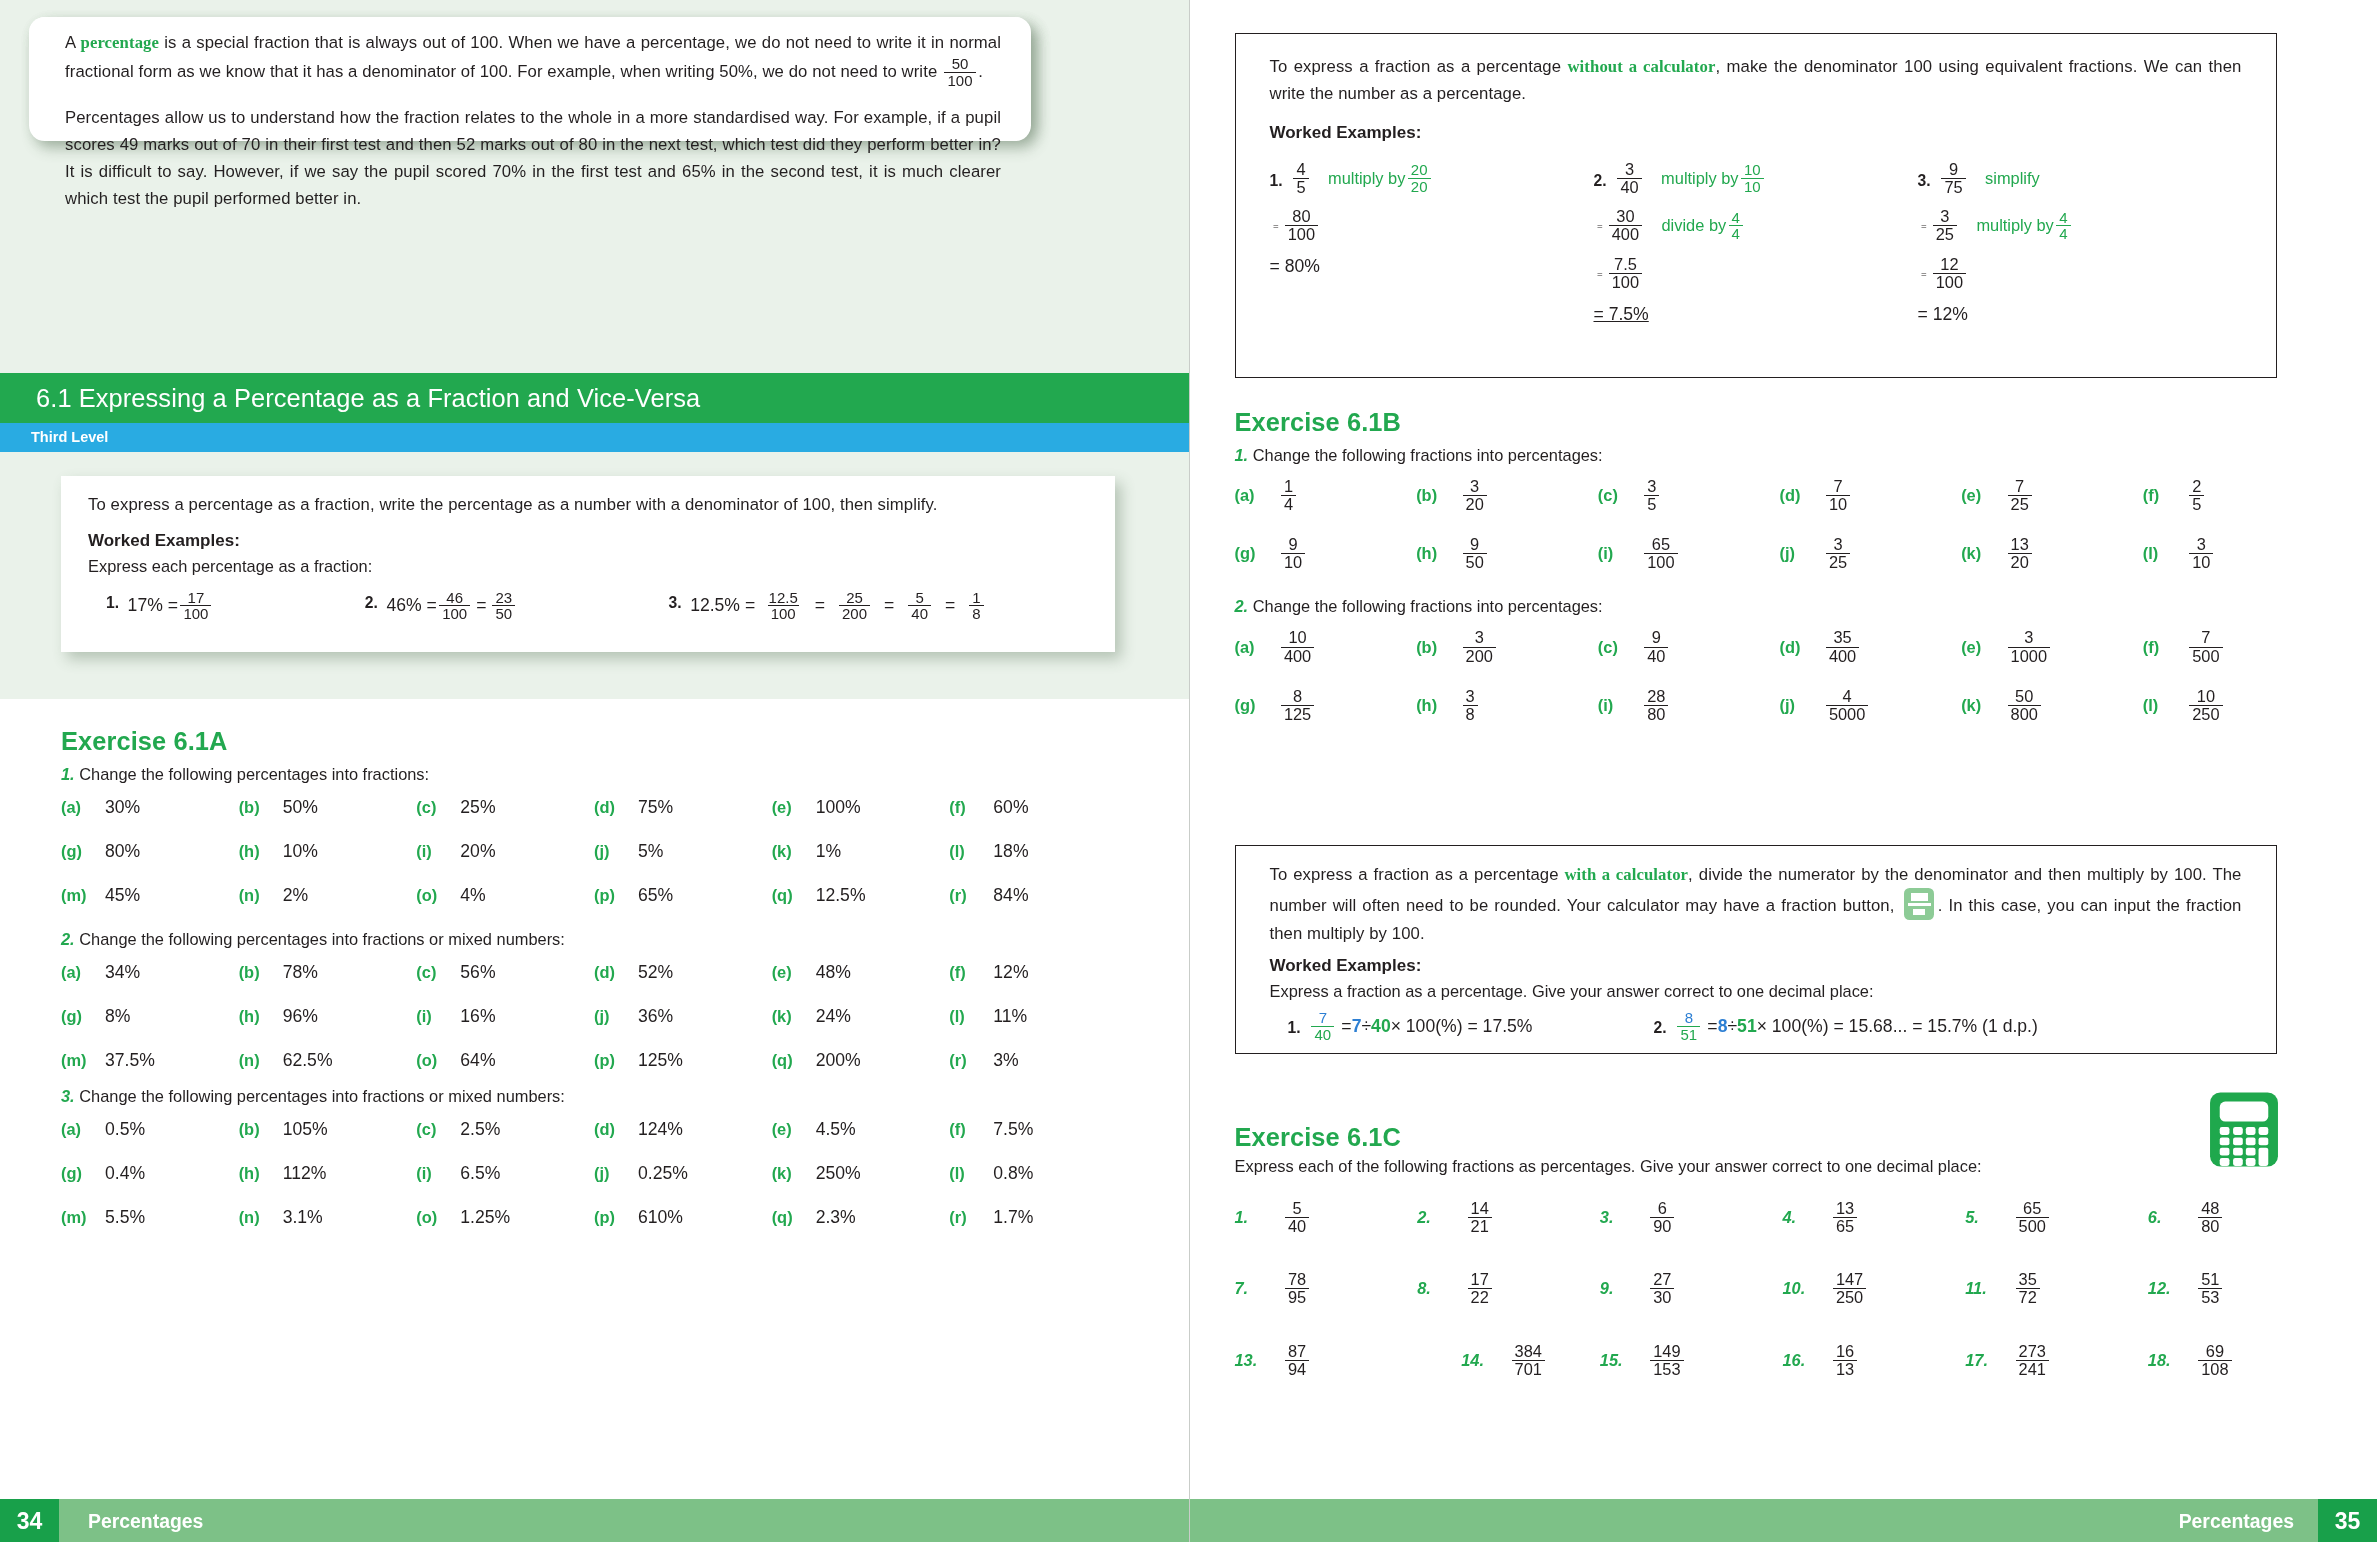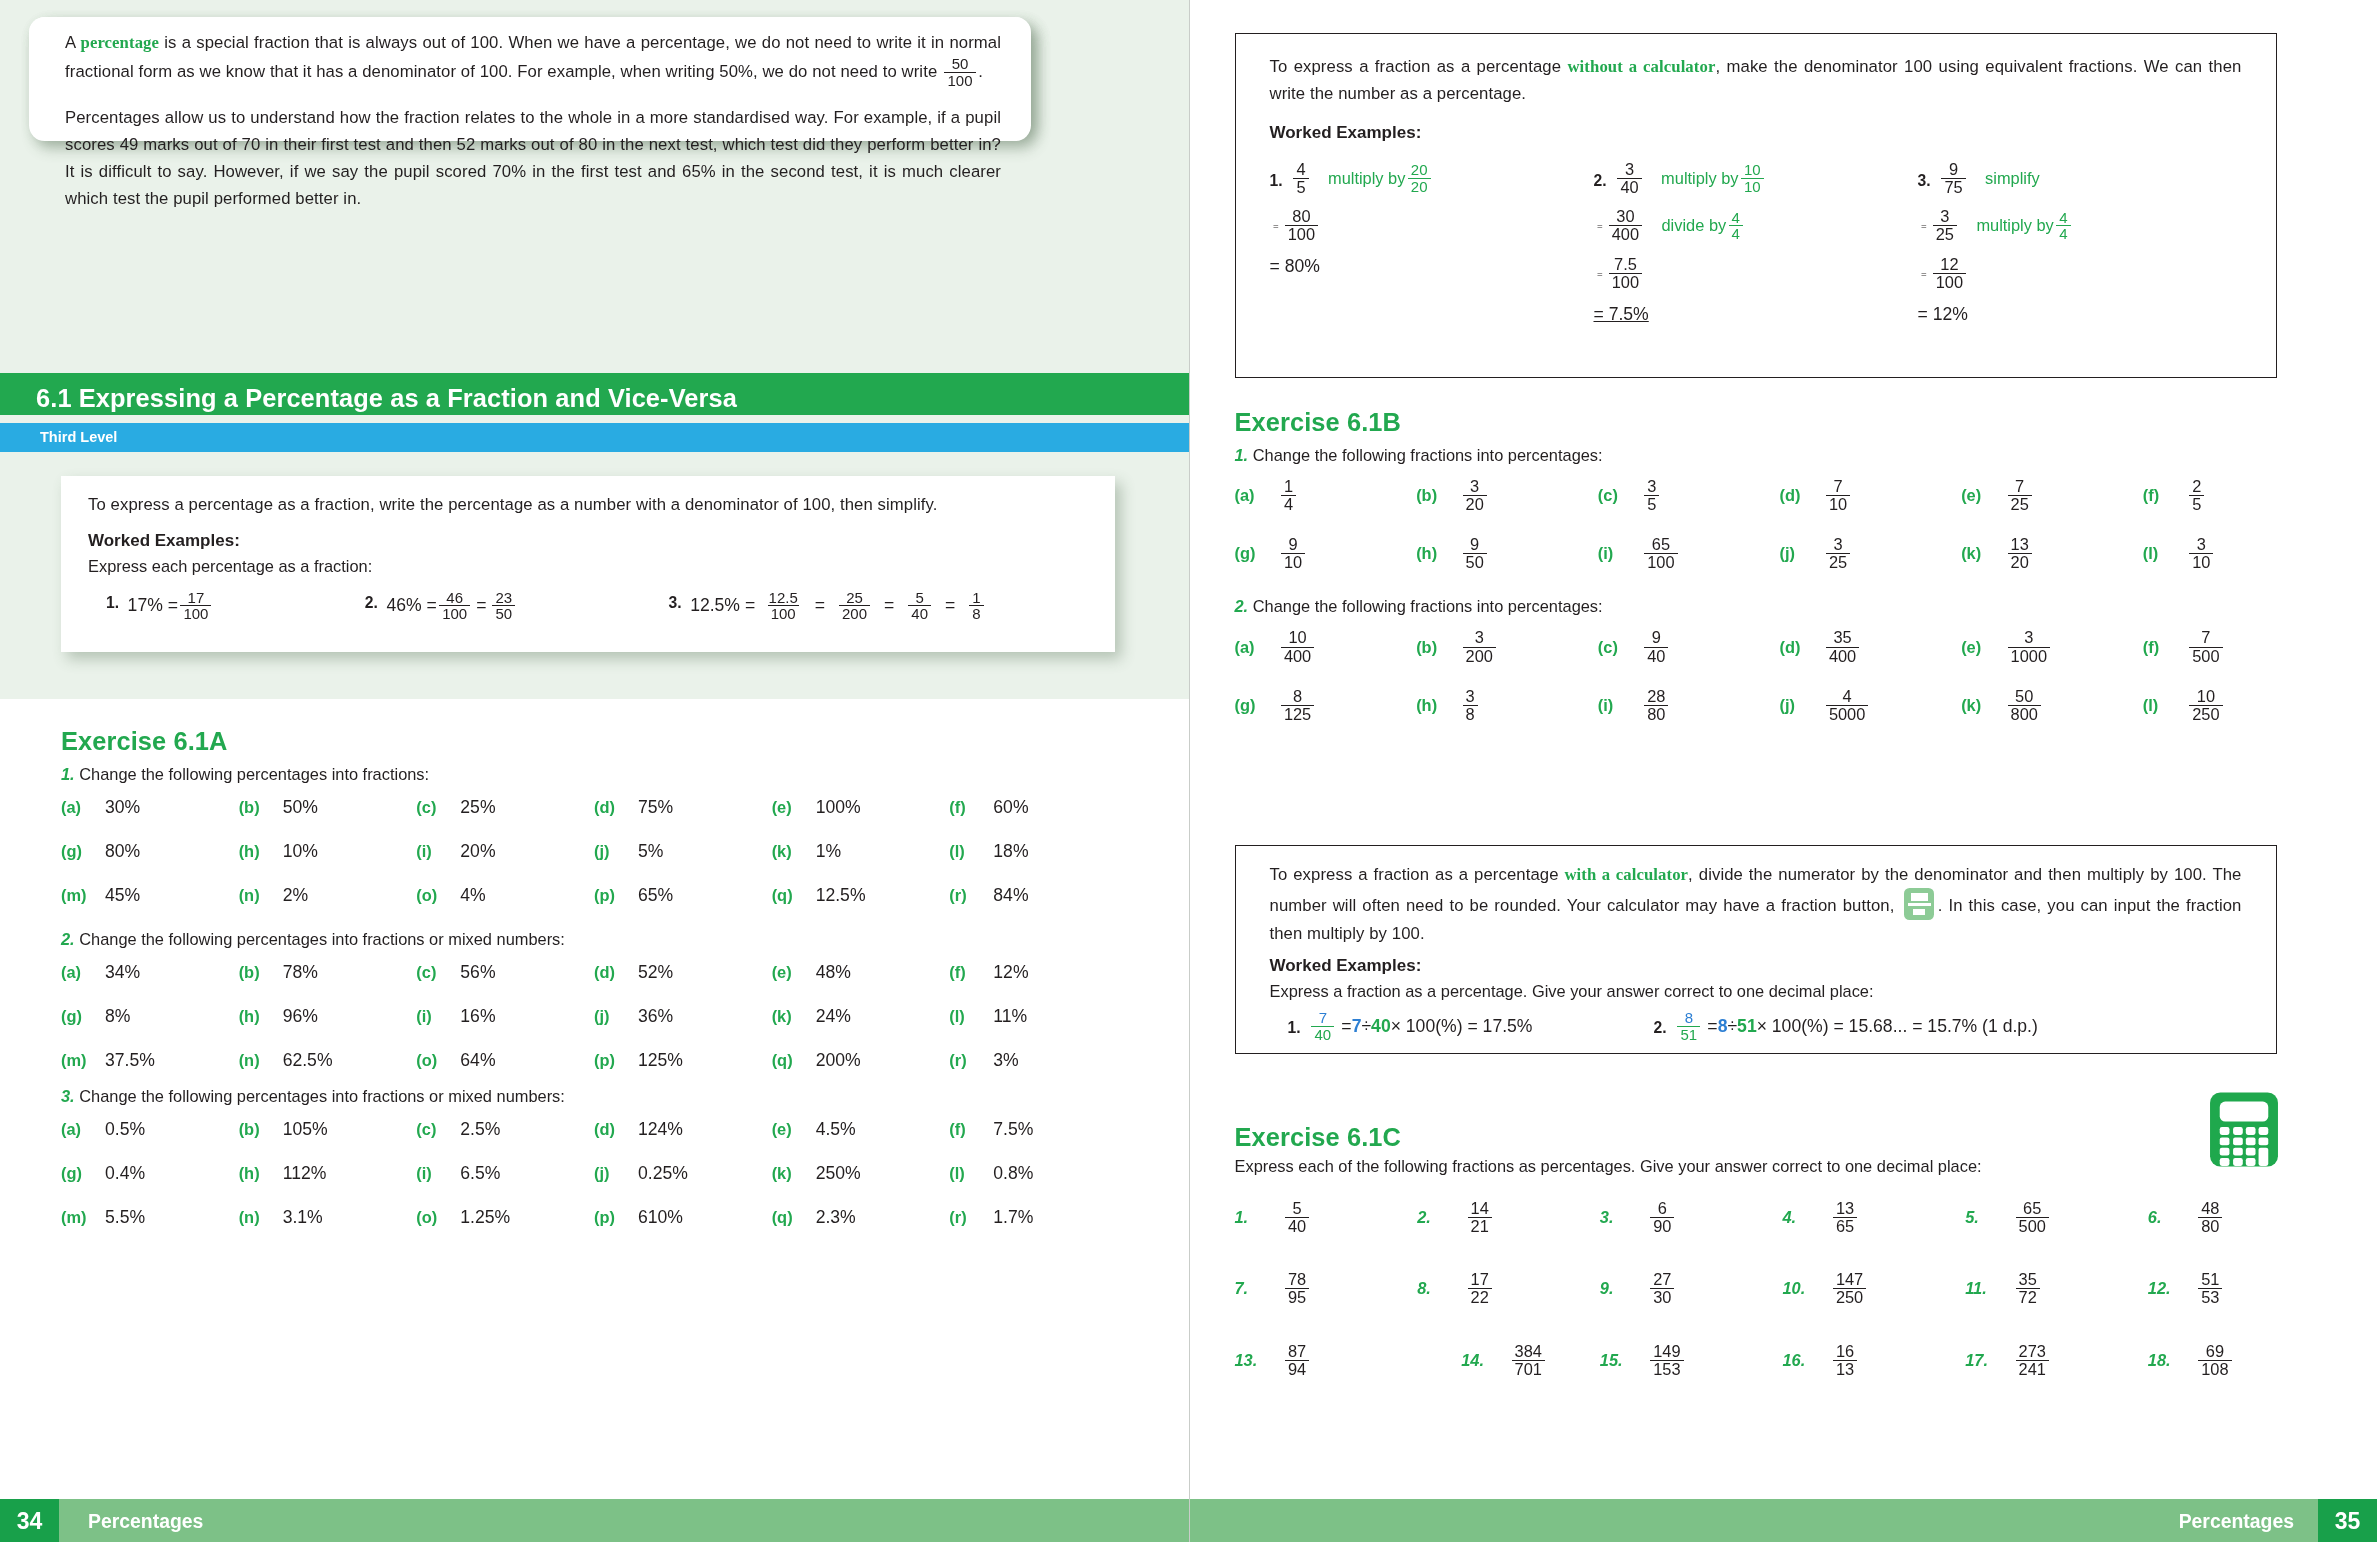--- a/index.html
+++ b/index.html
@@ -32,30 +32,30 @@
   
   .p {
     font-size:16.7px; line-height:1.62; text-align:justify;
     letter-spacing:0.1px;
   }
   .p + .p { margin-top:15.7px; }
   b.g { color:#22a84f; font-weight:700;font-family:Liberation Serif, serif; }
 
   
   .banner-green {
-    position:absolute; left:0; width:1189px; height:42px;
+    position:absolute; left:0; width:1189px; height:50px;
     background:#22a84f; color:#fff;
-    font-size:25.4px; font-weight:700; line-height:50px;
+    font-size:25.4px; font-weight:400; line-height:50px;
     padding-left:36px; letter-spacing:0.1px;
   }
   .banner-blue {
     position:absolute; left:0; width:1189px; height:29px;
     background:#29abe2; color:#fff;
     font-size:14.5px; font-weight:700; line-height:29px;
-    padding-left:40px;
+    padding-left:31px;
   }
 
   
   .ex-title { color:#22a84f; font-size:25.4px; font-weight:700; letter-spacing:0.1px; }
   .q-line { font-size:16.4px; margin-top:2.4px; }
   .q-num { color:#22a84f; font-weight:700; font-style:italic; }
   .lead { font-size:16.4px; }
 
   
   .grid6 { display:grid; grid-template-columns:repeat(6, 1fr); }

